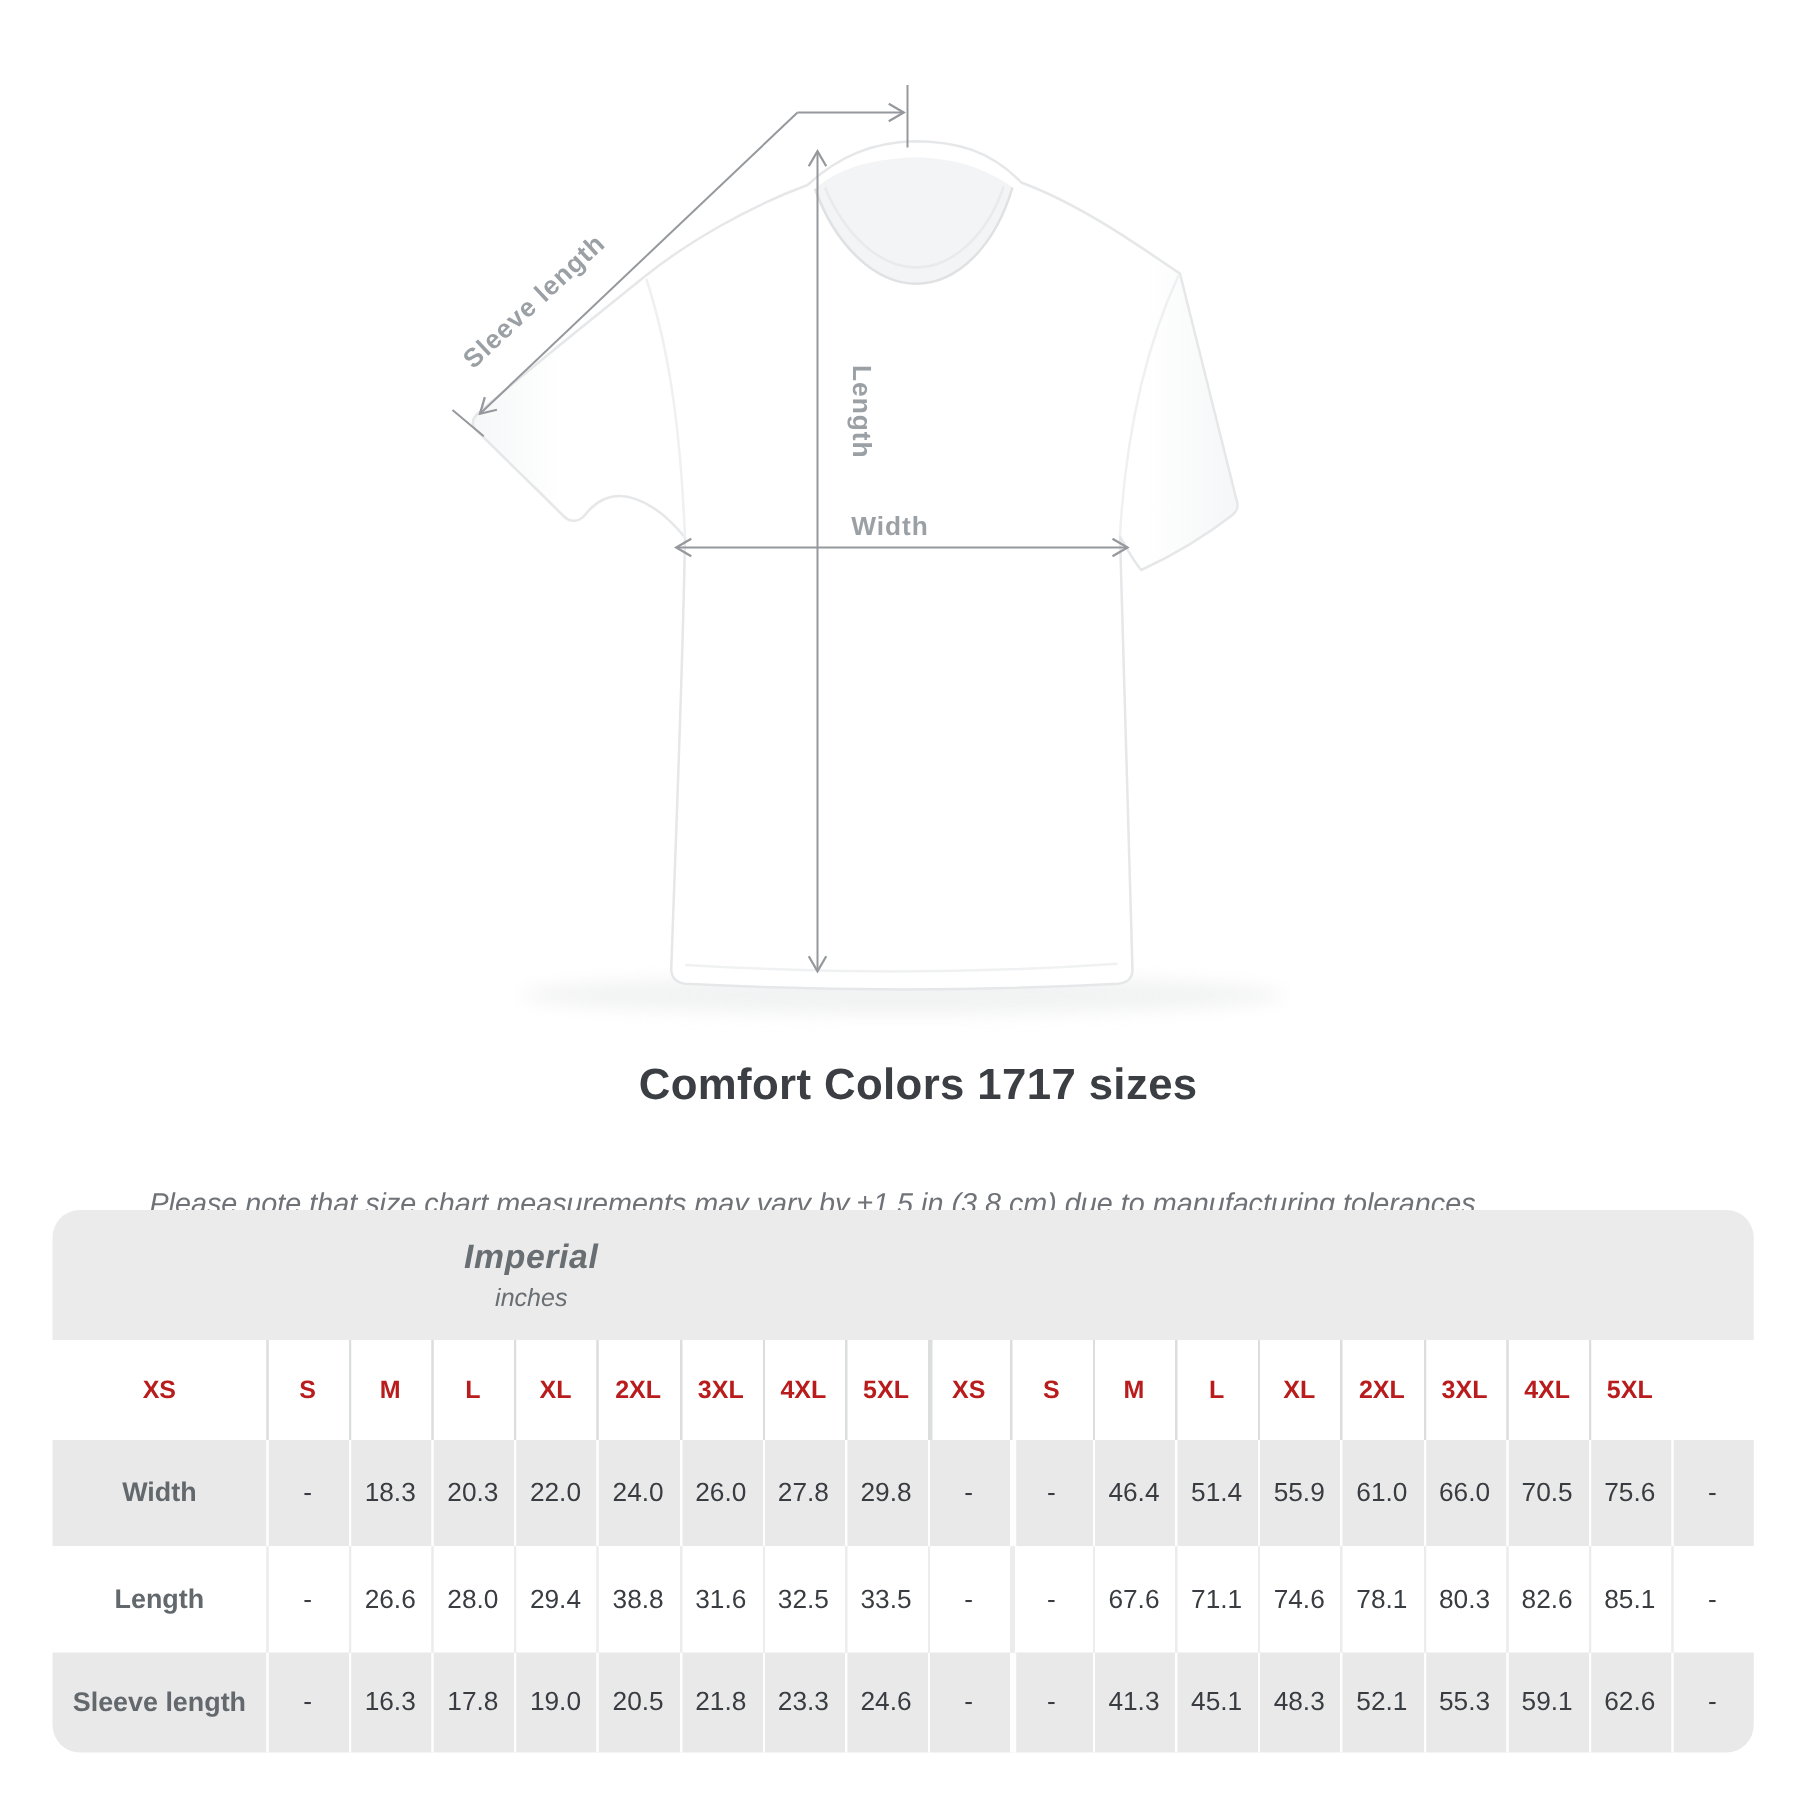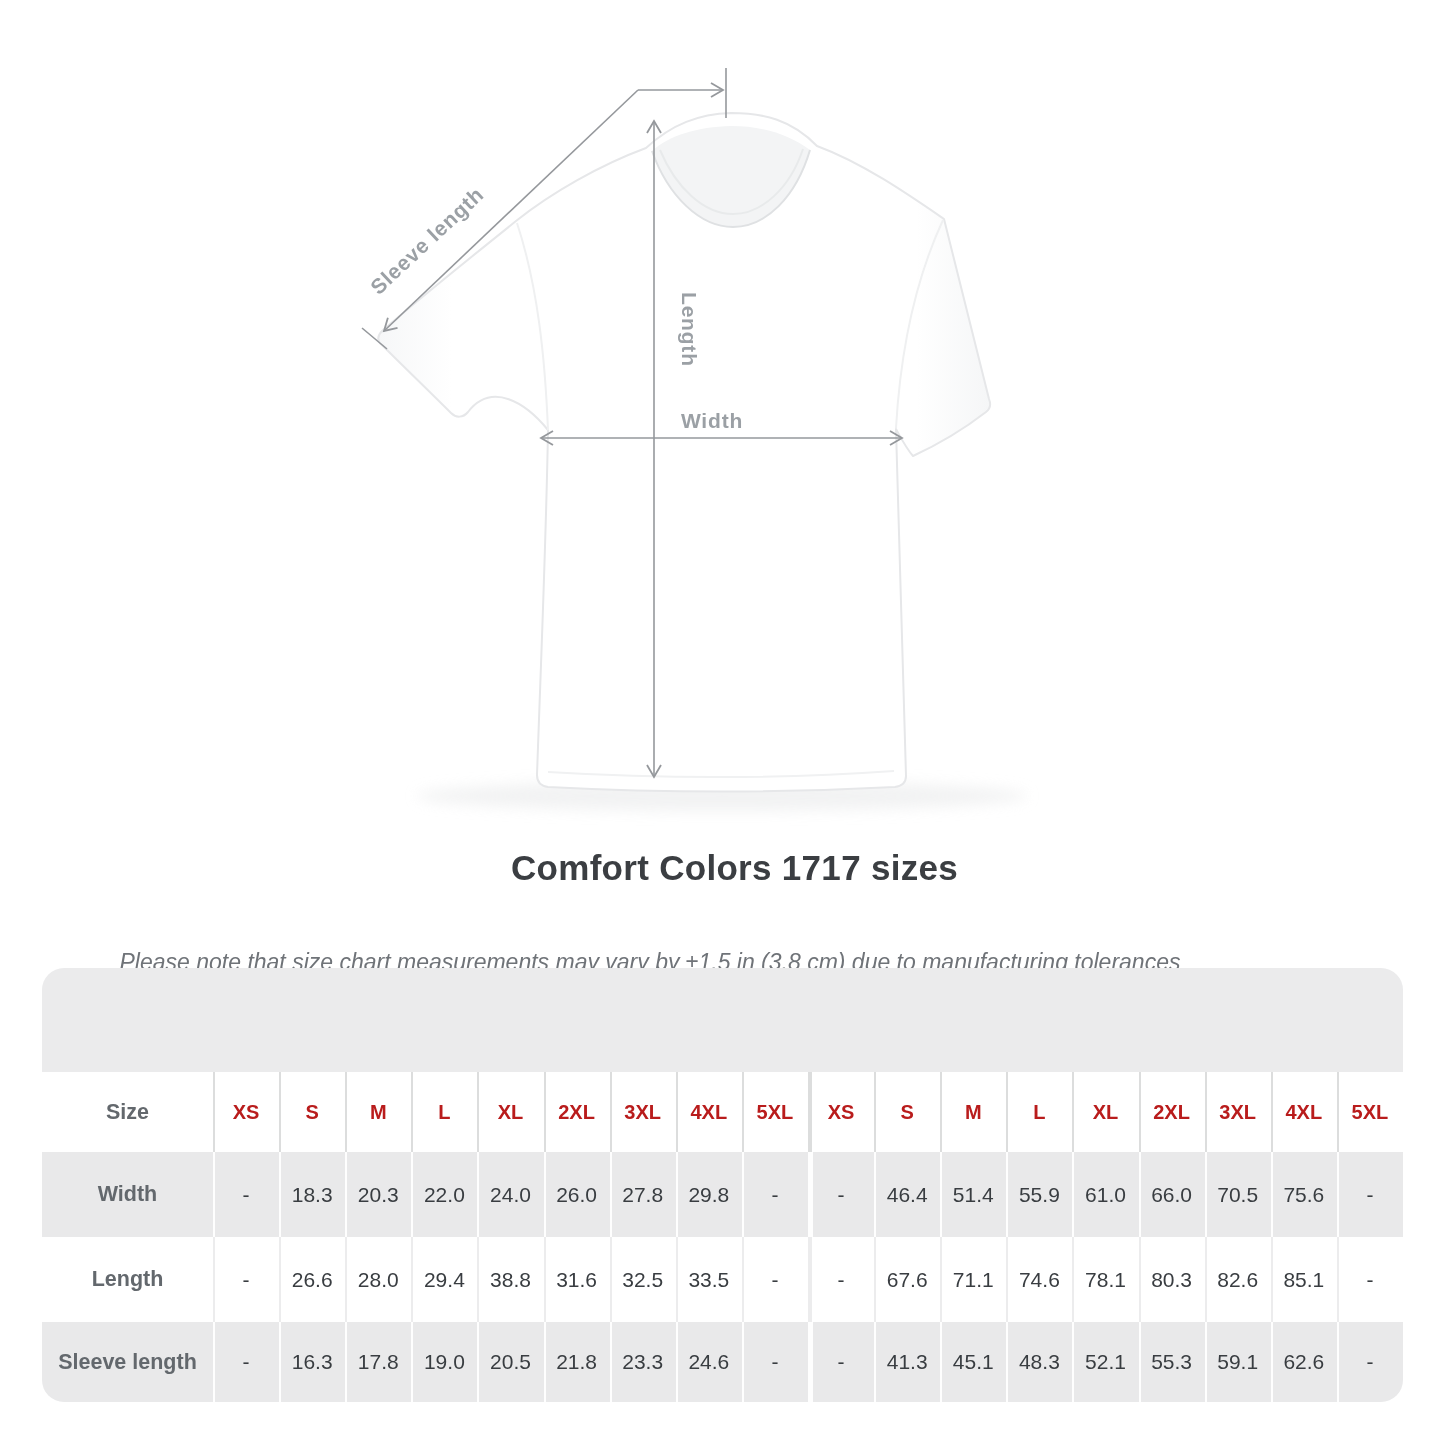--- a/index.html
+++ b/index.html
@@ -124,24 +124,27 @@
   <text class="dimlabel" transform="translate(682,292) rotate(90)">Length</text>
   <text class="dimlabel" x="712" y="428" text-anchor="middle">Width</text>
 </svg>
 
 <div class="title">Comfort Colors 1717 sizes</div>
 <div class="note">Please note that size chart measurements may vary by ±1.5 in (3.8 cm) due to manufacturing tolerances</div>
 
 <div class="size-table">
 
   <div class="band">
+    <div class="group imperial">
+      <div class="glabel">Imperial</div>
+      <div class="gsub">inches</div>
+    </div>
   </div>
 
   <div class="trow header">
-    <div class="cell c-label">Size</div>
     <div class="cell">XS</div>
     <div class="cell">S</div>
     <div class="cell">M</div>
     <div class="cell">L</div>
     <div class="cell">XL</div>
     <div class="cell">2XL</div>
     <div class="cell">3XL</div>
     <div class="cell">4XL</div>
     <div class="cell">5XL</div>
     <div class="cell m0">XS</div>

